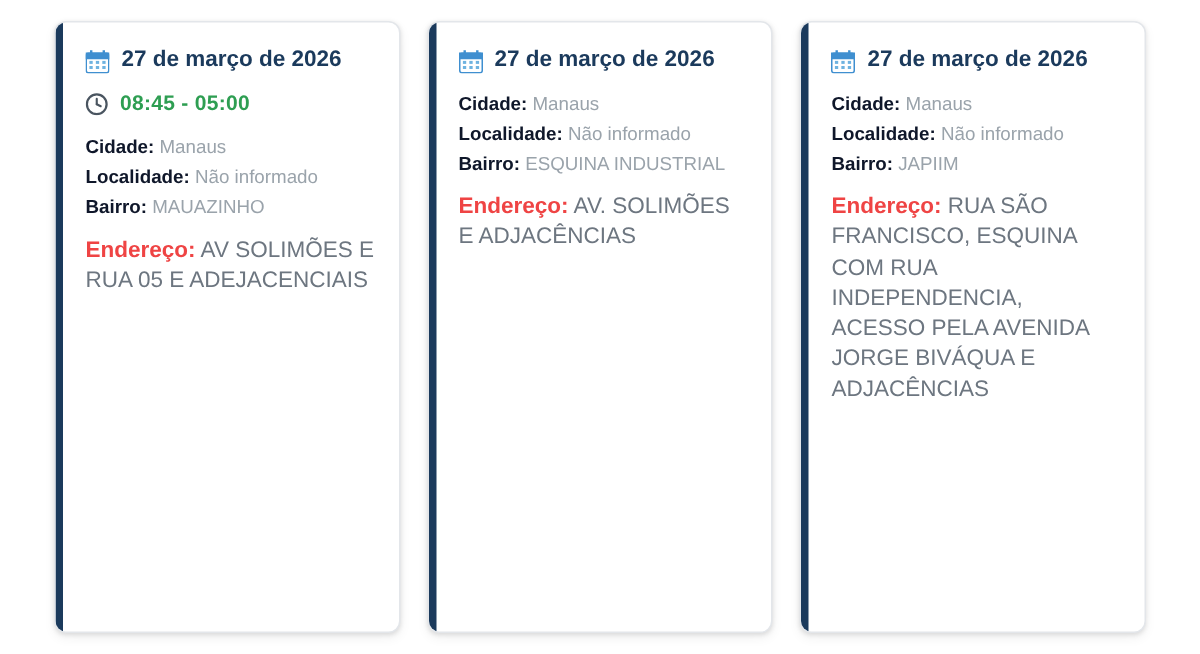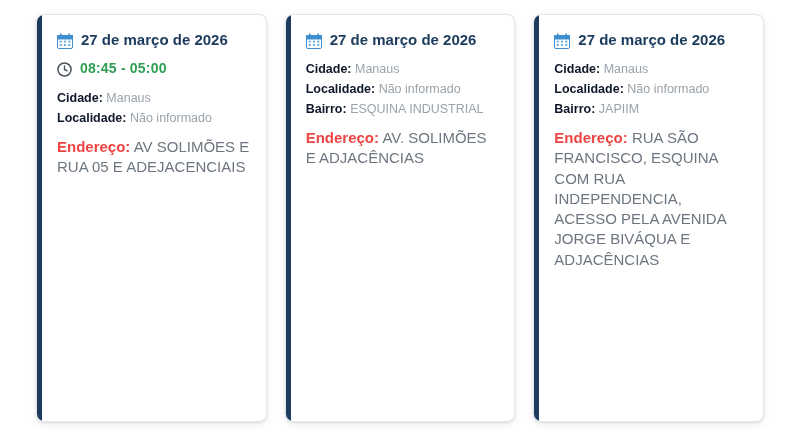--- a/index.html
+++ b/index.html
@@ -130,20 +130,24 @@
     </div>
 
     <div class="field">
       <span class="lbl">Cidade:</span>
       <span>Manaus</span>
     </div>
     <div class="field">
       <span class="lbl">Localidade:</span>
       <span>Não informado</span>
     </div>
+    <div class="field">
+      <span class="lbl">Bairro:</span>
+      <span>MAUAZINHO</span>
+    </div>
     <div class="addr">
       <span class="lbl">Endereço:</span>
       <span>AV SOLIMÕES E RUA 05 E ADEJACENCIAIS</span>
     </div>
   </div>
 
   <div class="card">
     <div class="row date-row">
       <span class="icon">
         <svg width="16" height="16" viewBox="0 0 16 16">

